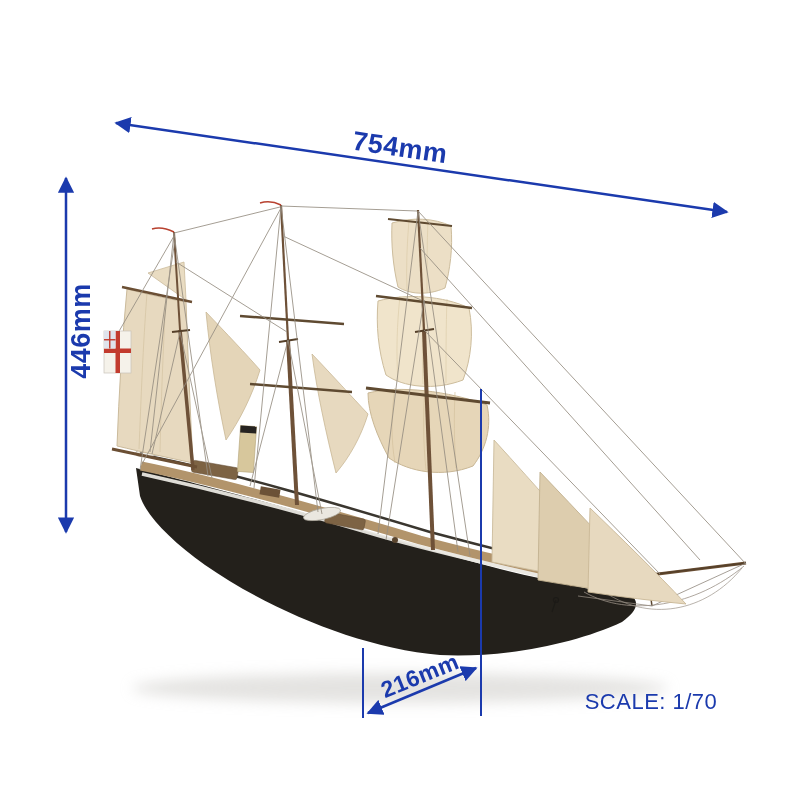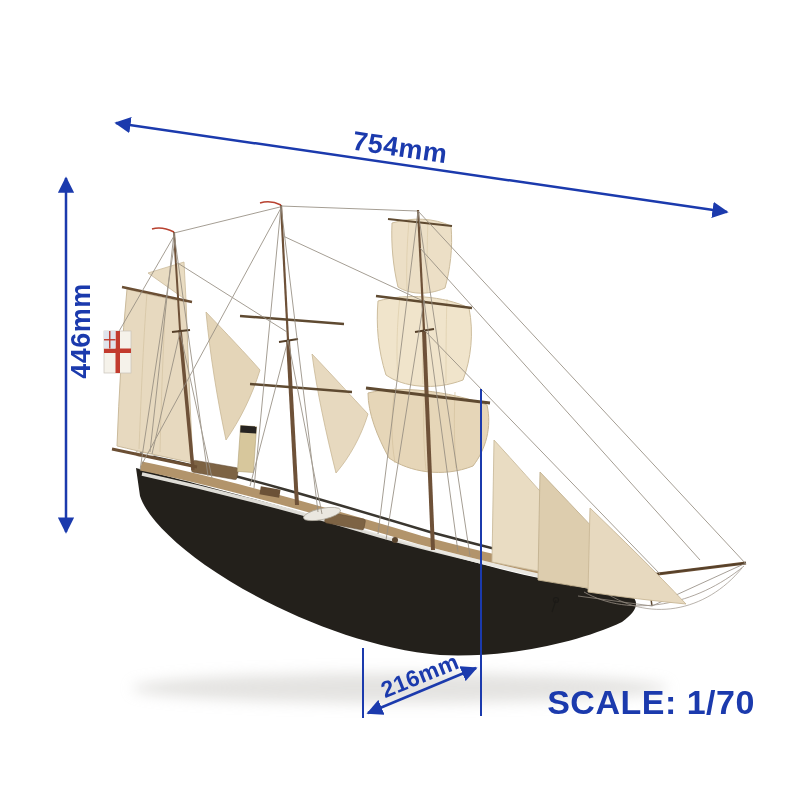--- a/index.html
+++ b/index.html
@@ -15,21 +15,21 @@
     position:absolute;
     color:#1b3aad;
     font-weight:600;
     letter-spacing:.5px;
     white-space:nowrap;
     user-select:none;
   }
   .lbl-width{left:400px;top:148px;font-size:27px;transform:translate(-50%,-50%) rotate(8.3deg);}
   .lbl-height{left:81px;top:331px;font-size:27px;transform:translate(-50%,-50%) rotate(-90deg);}
   .lbl-beam{left:420px;top:676px;font-size:23px;transform:translate(-50%,-50%) rotate(-22deg);}
-  .lbl-scale{left:651px;top:702px;font-size:34px;font-weight:700;transform:translate(-50%,-50%);}
+  .lbl-scale{left:651px;top:702px;font-size:22px;font-weight:400;transform:translate(-50%,-50%);}
 </style>
 </head>
 <body>
 
 <div id="page">
 
   <svg width="800" height="800" viewBox="0 0 800 800">
     <defs>
       <marker id="arw" viewBox="0 0 10 10" refX="9" refY="5" markerWidth="6.5" markerHeight="6.5" orient="auto-start-reverse">
         <path d="M0 0 L10 5 L0 10 Z" fill="#1b3aad"></path>

